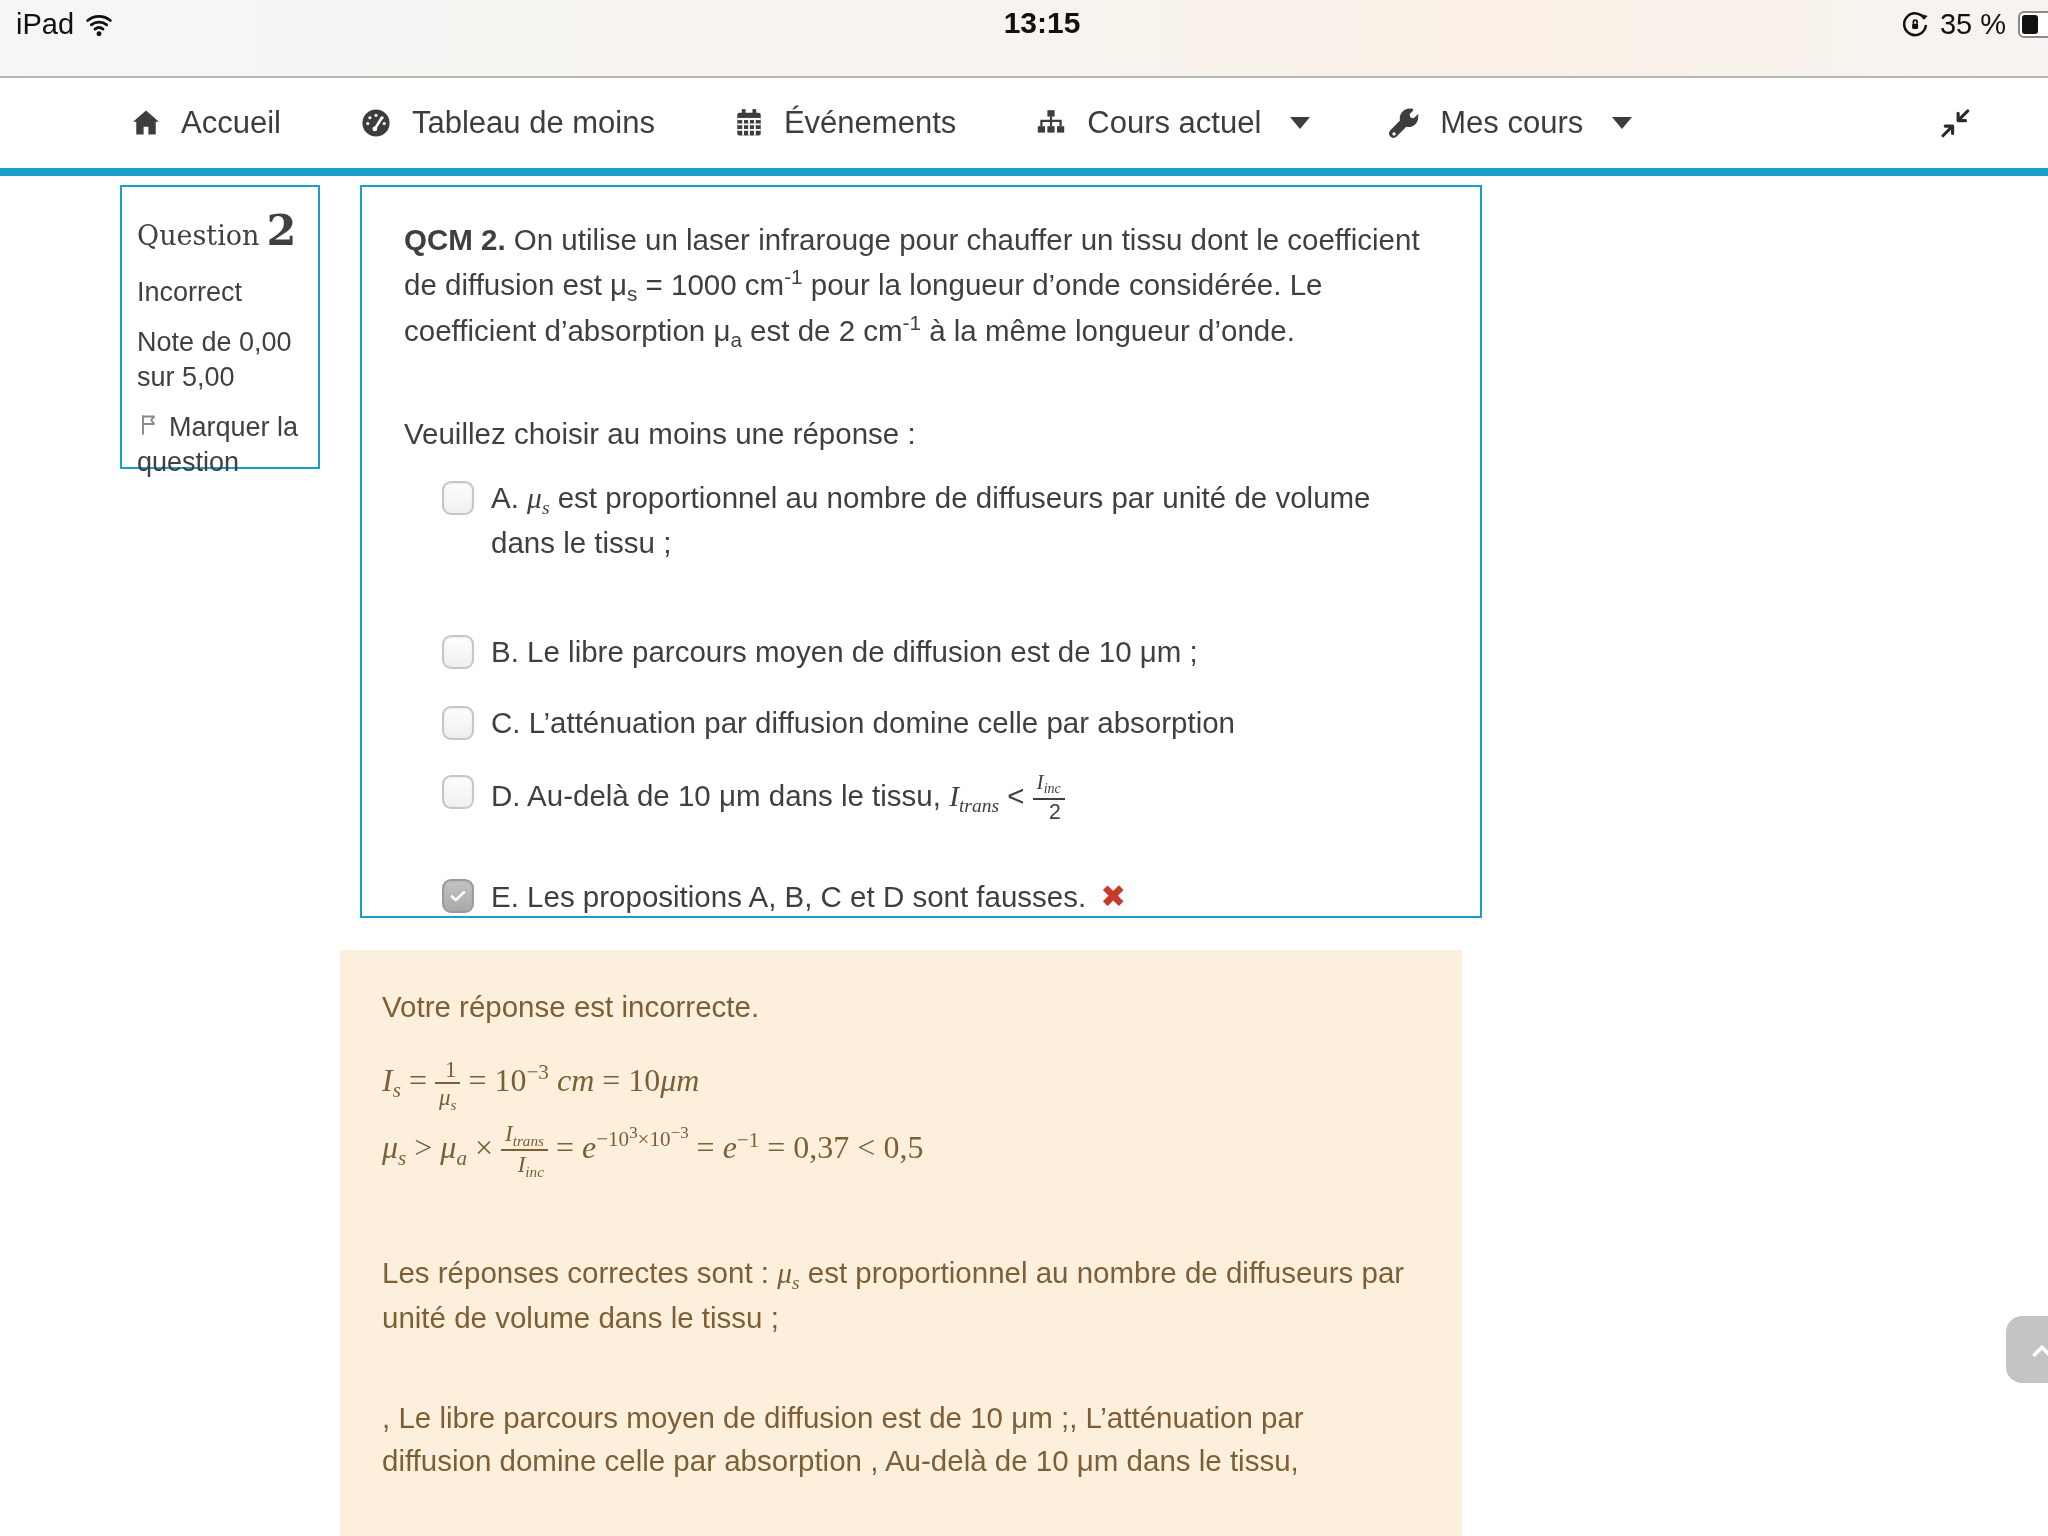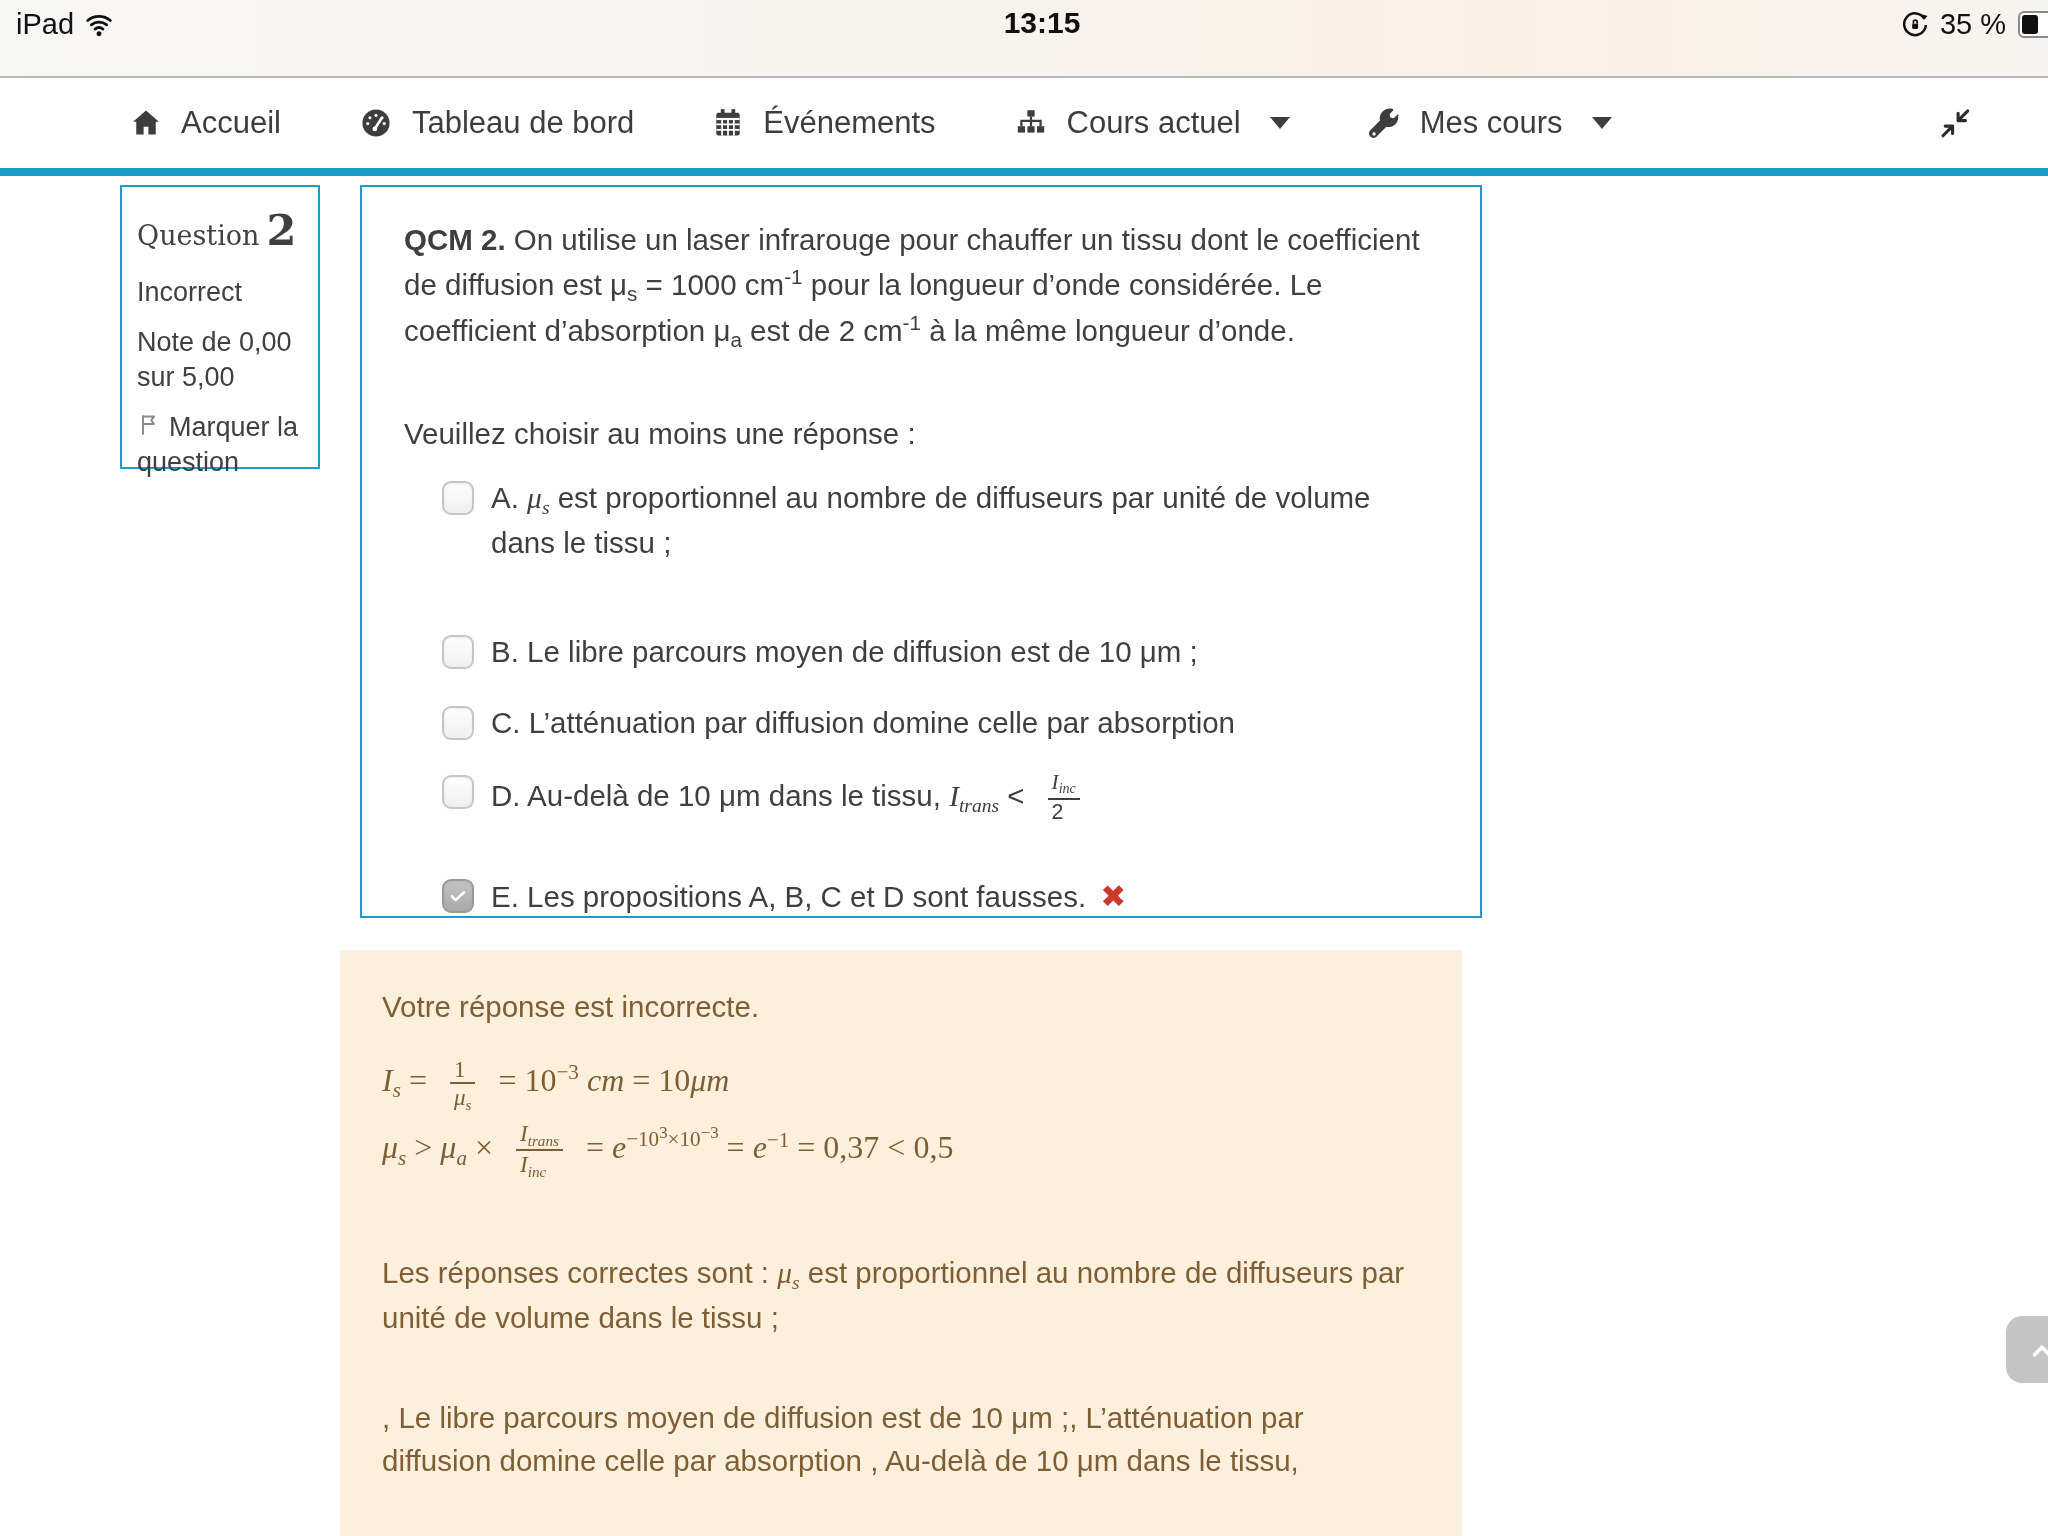--- a/index.html
+++ b/index.html
@@ -67,22 +67,22 @@
   .opt-label{max-width:960px;}
   .mark{color:#c93a2c;font-weight:700;font-size:31px;margin-left:14px;}
 
   
   .math{font-family:"Liberation Serif","DejaVu Serif",serif;}
   .mi{font-family:"Liberation Serif","DejaVu Serif",serif;font-style:italic;}
   .msub{font-family:"Liberation Serif","DejaVu Serif",serif;font-style:italic;
     font-size:0.66em;vertical-align:-0.3em;letter-spacing:0;}
   .msup{font-family:"Liberation Serif","DejaVu Serif",serif;font-size:0.66em;vertical-align:0.55em;}
   .msup2{font-size:0.8em;vertical-align:0.5em;}
-  .frac{display:inline-block;text-align:left;vertical-align:-0.62em;line-height:1.05;
-    font-size:0.72em;margin:0 15px;}
+  .frac{display:inline-block;text-align:right;vertical-align:-0.62em;line-height:1.05;
+    font-size:0.72em;margin:0 0;}
   .fnum{display:block;padding:0 4px 1px;border-bottom:2px solid currentColor;}
   .fden{display:block;padding:1px 4px 0;}
   .formula{font-size:32px;margin:0 0 8px 0;}
 
   
   .feedback{position:absolute;left:340px;top:950px;width:1122px;height:700px;box-sizing:border-box;
     padding:36px 42px;font-size:29.5px;line-height:1.45;}
   .fb-p1{margin:0 0 28px 0;}
   .fb-p2{margin:0 0 20px 0;}
   .fb-f2{margin-bottom:72px;}
@@ -136,21 +136,21 @@
       <svg width="34" height="34" viewBox="0 0 24 24">
         <circle cx="12" cy="12" r="9.6" fill="#3d3d3d"></circle>
         <path d="M11.4 15.8l4.4-7" stroke="#fff" stroke-width="1.9" stroke-linecap="round"></path>
         <circle cx="11.2" cy="16.2" r="1.7" fill="#fff"></circle>
         <circle cx="12" cy="6.6" r="1.1" fill="#fff"></circle>
         <circle cx="7.7" cy="8.3" r="1.1" fill="#fff"></circle>
         <circle cx="16.3" cy="8.3" r="1.1" fill="#fff"></circle>
         <circle cx="6.2" cy="12.4" r="1.1" fill="#fff"></circle>
         <circle cx="17.8" cy="12.4" r="1.1" fill="#fff"></circle>
       </svg>
-      <span>Tableau de bord</span>
+      <span>Tableau de moins</span>
     </div>
     <div class="nav-item">
       <svg width="32" height="34" viewBox="0 0 24 24">
         <rect x="6.6" y="1.6" width="2.8" height="4.6" fill="#3d3d3d"></rect>
         <rect x="14.6" y="1.6" width="2.8" height="4.6" fill="#3d3d3d"></rect>
         <rect x="3.2" y="4.4" width="17.6" height="17" rx="1.6" fill="#3d3d3d"></rect>
         <path d="M3.2 9h17.6" stroke="#fff" stroke-width="1.6"></path>
         <path d="M7.6 9v12.4M12 9v12.4M16.4 9v12.4M3.2 13h17.6M3.2 17.2h17.6" stroke="#fff" stroke-width="1.3"></path>
       </svg>
       <span>Événements</span>

